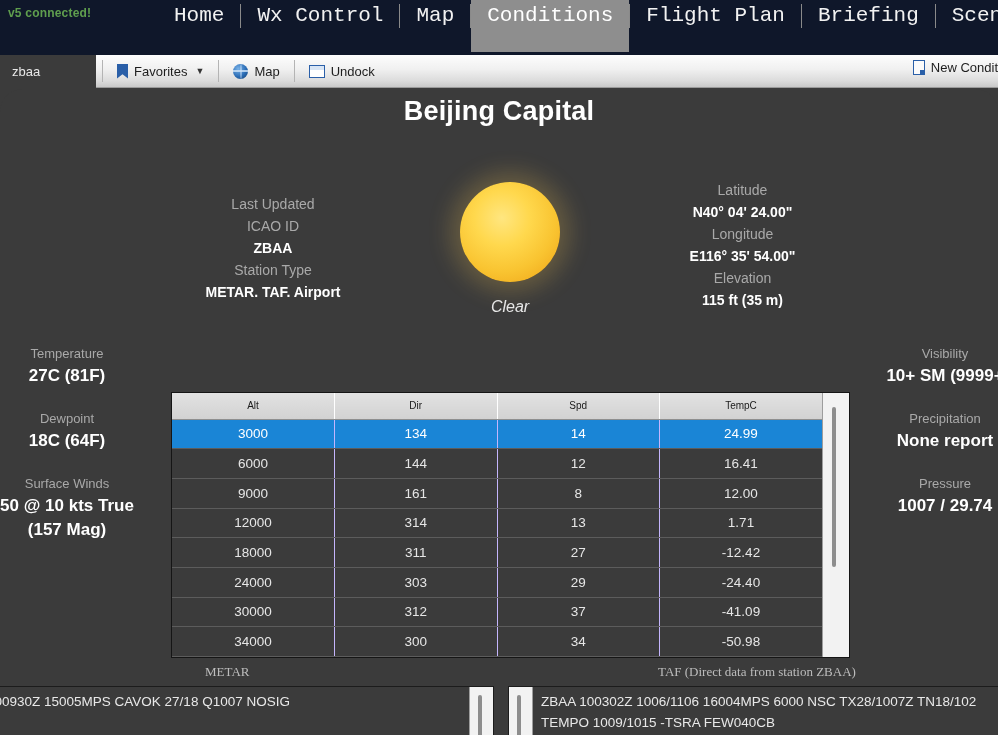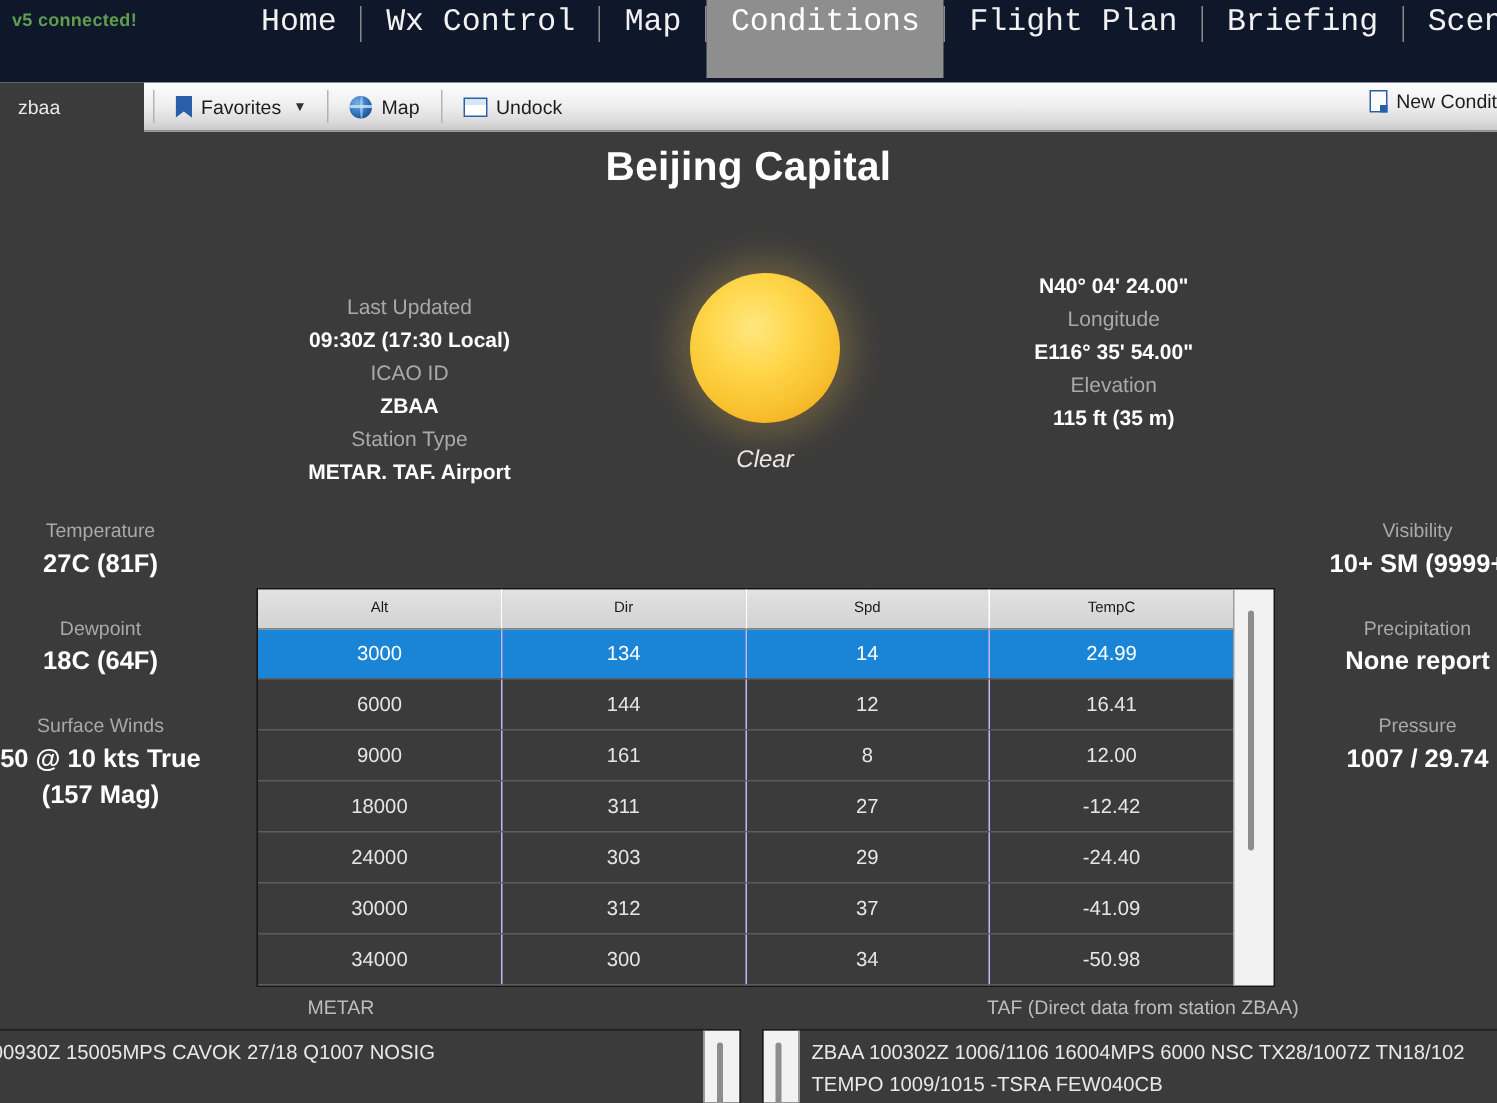--- a/index.html
+++ b/index.html
@@ -139,21 +139,21 @@
   .vscroll {
     width: 27px; background: #f2f2f2; border-left: 1px solid #9d9d9d;
     position: relative; cursor: pointer;
   }
   .vthumb {
     position: absolute; left: 9px; top: 14px; width: 4px; height: 160px;
     background: #8d8d8d; border-radius: 2px;
   }
 
   
-  .botlabels { position: absolute; top: 575px; left: 0; width: 998px; height: 22px; }
+  .botlabels { position: absolute; top: 575px; left: 0; width: 998px; height: 22px; font-family: Liberation Serif, serif; }
   .bl { position: absolute; color: #bdbdbd; font-size: 13px; }
   .bl.metar { left: 205px; }
   .bl.taf { left: 658px; }
 
   .panel {
     position: absolute; top: 597px; height: 138px;
     background: #3b3b3b; border: 1px solid #1c1c1c;
     color: #e8e8e8; font-size: 13.5px; line-height: 21px;
     overflow: hidden;
   }
@@ -217,33 +217,33 @@
     </div>
   </div>
 
   <div class="content">
 
     <div class="title">Beijing Capital</div>
 
     <div class="headrow">
       <div class="infocol left">
         <div class="lbl">Last Updated</div>
-        <div class="val">09:30Z (17:30 Local)</div>
         <div class="lbl">ICAO ID</div>
         <div class="val">ZBAA</div>
         <div class="lbl">Station Type</div>
         <div class="val">METAR. TAF. Airport</div>
       </div>
 
       <div class="sunwrap">
         <div class="sun"></div>
         <div class="sundesc">Clear</div>
       </div>
 
       <div class="infocol right">
+        <div class="lbl">Latitude</div>
         <div class="val">N40° 04' 24.00"</div>
         <div class="lbl">Longitude</div>
         <div class="val">E116° 35' 54.00"</div>
         <div class="lbl">Elevation</div>
         <div class="val">115 ft (35 m)</div>
       </div>
     </div>
 
     <div class="sidestat l" style="top:255px">
       <div class="s-lbl">Temperature</div>
@@ -295,20 +295,26 @@
               <td>12</td>
               <td>16.41</td>
             </tr>
             <tr>
               <td>9000</td>
               <td>161</td>
               <td>8</td>
               <td>12.00</td>
             </tr>
             <tr>
+              <td>12000</td>
+              <td>314</td>
+              <td>13</td>
+              <td>1.71</td>
+            </tr>
+            <tr>
               <td>18000</td>
               <td>311</td>
               <td>27</td>
               <td>-12.42</td>
             </tr>
             <tr>
               <td>24000</td>
               <td>303</td>
               <td>29</td>
               <td>-24.40</td>

